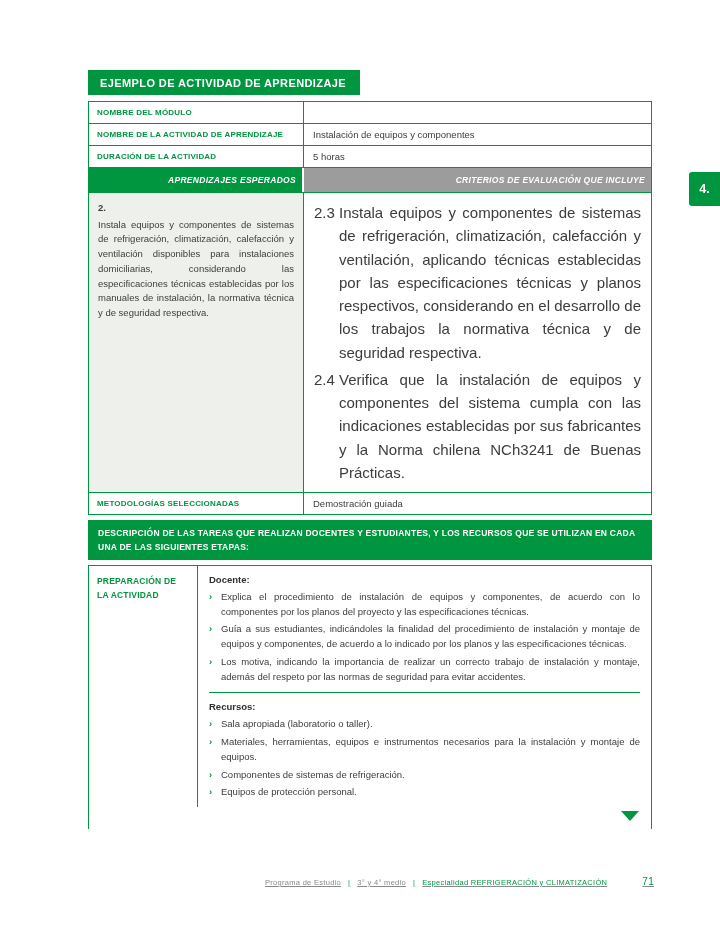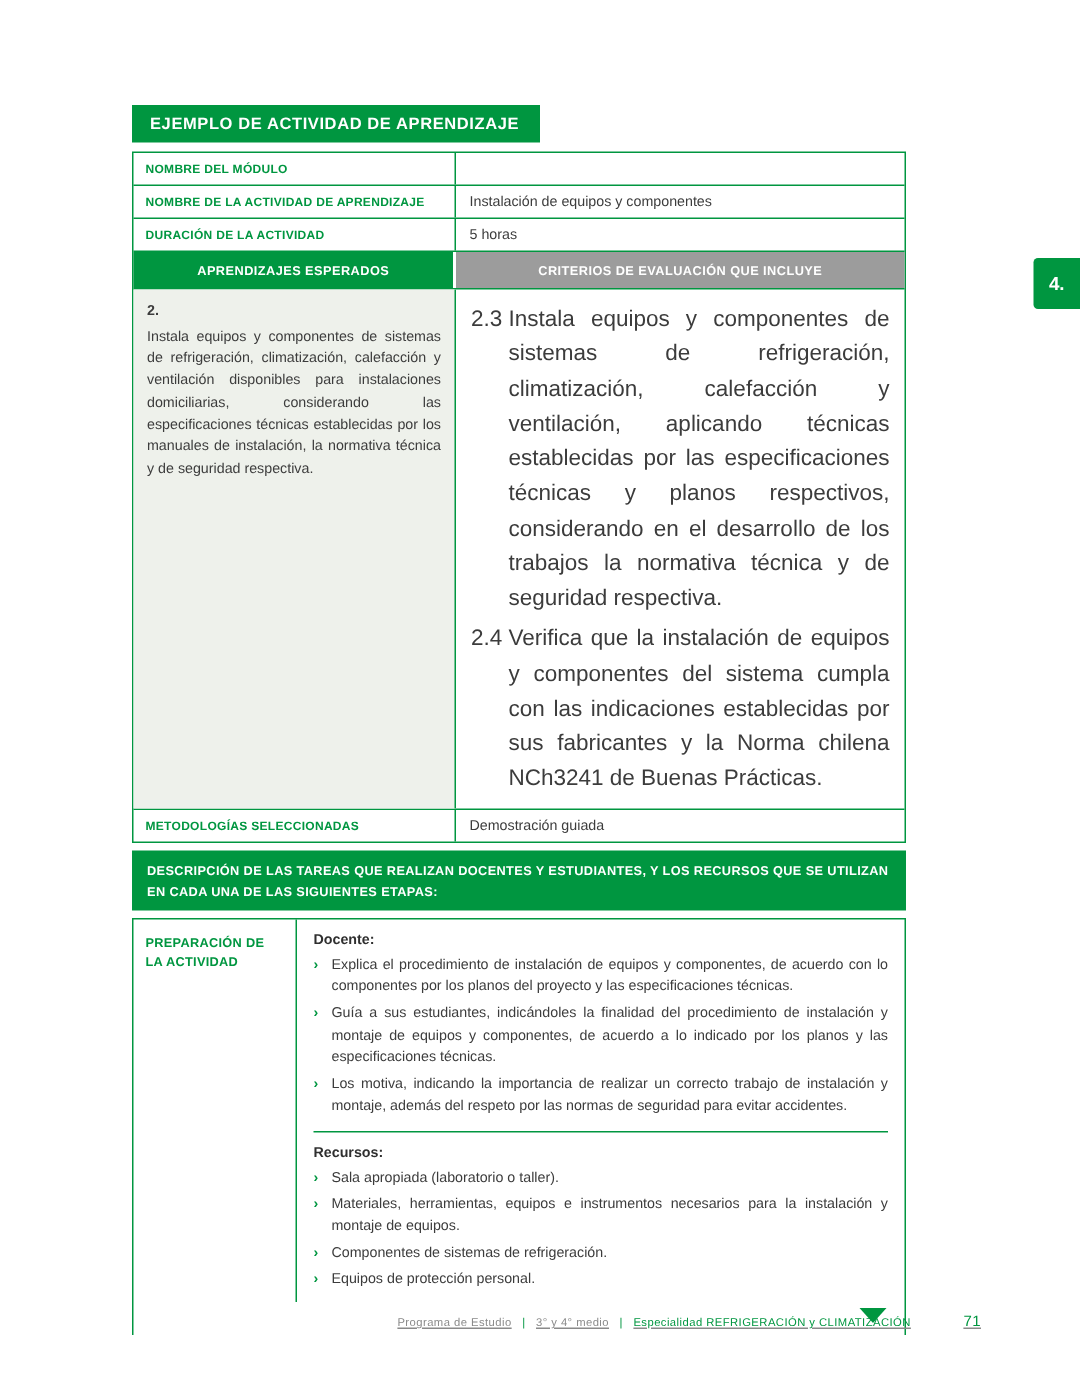--- a/index.html
+++ b/index.html
@@ -10,21 +10,21 @@
     width: 720px;
     height: 932px;
     background: #ffffff;
     margin: 0 auto;
     overflow: hidden;
   }
   .content {
     position: absolute;
     left: 88px;
     top: 70px;
-    width: 516px;
+    width: 564px;
   }
   .title-bar {
     display: inline-block;
     background: var(--green);
     color: #ffffff;
     font-size: 11px;
     font-weight: bold;
     letter-spacing: 0.4px;
     padding: 7px 14px 6px 12px;
     margin-bottom: 6px;
@@ -52,22 +52,23 @@
     padding: 5px 9px;
     display: flex;
     align-items: center;
   }
   .cell-value.bold { font-weight: bold; }
   .hdr-left, .hdr-right {
     color: #ffffff;
     font-size: 8.5px;
     font-weight: bold;
     letter-spacing: 0.3px;
-    text-align: center;
+    text-align: right;
     padding: 7px 6px;
+    font-style: italic;
   }
   .hdr-left { background: var(--green); border-right: 2px solid #ffffff; }
   .hdr-right { background: var(--gray-header); }
   .learning-cell {
     background: var(--cell-tint);
     border-right: 1px solid var(--green);
     padding: 8px 9px;
     font-size: 9.5px;
     color: #3c3c3c;
     line-height: 1.55;

